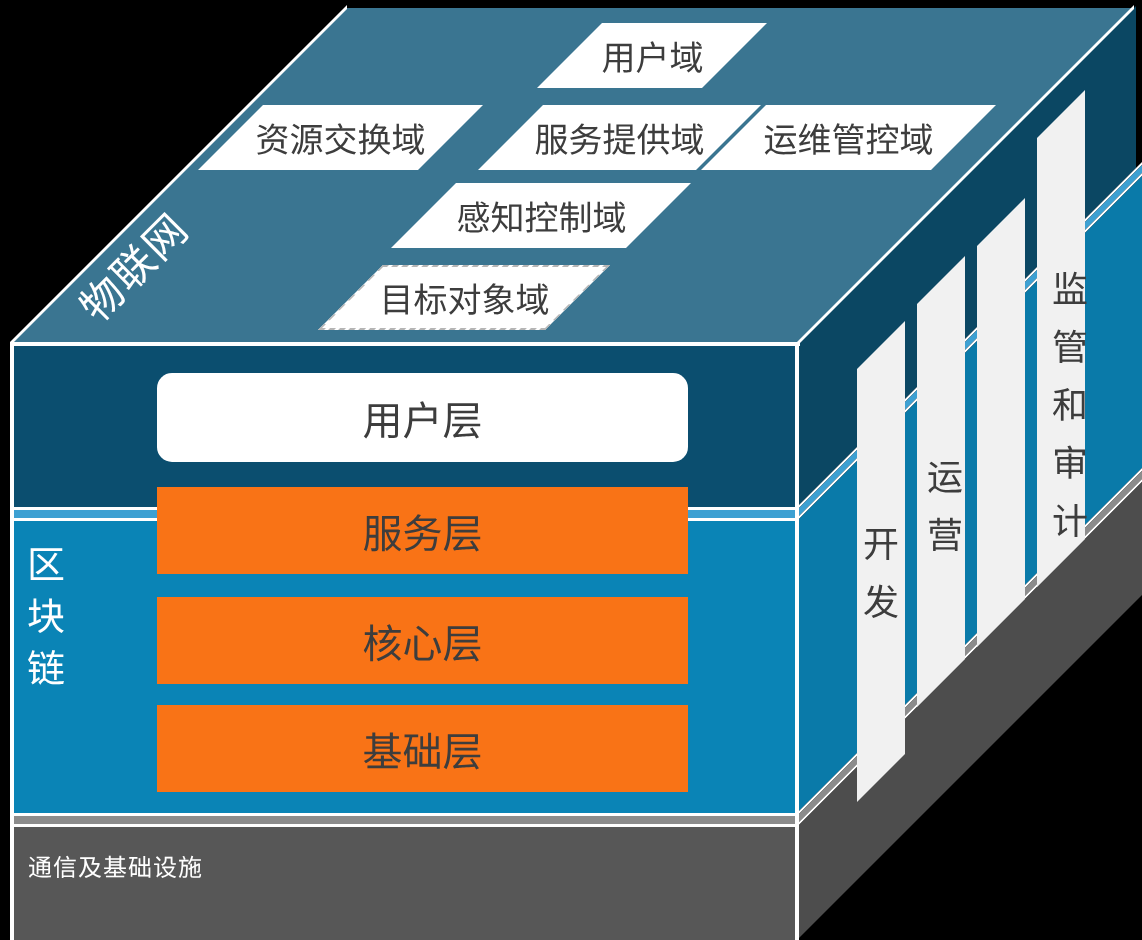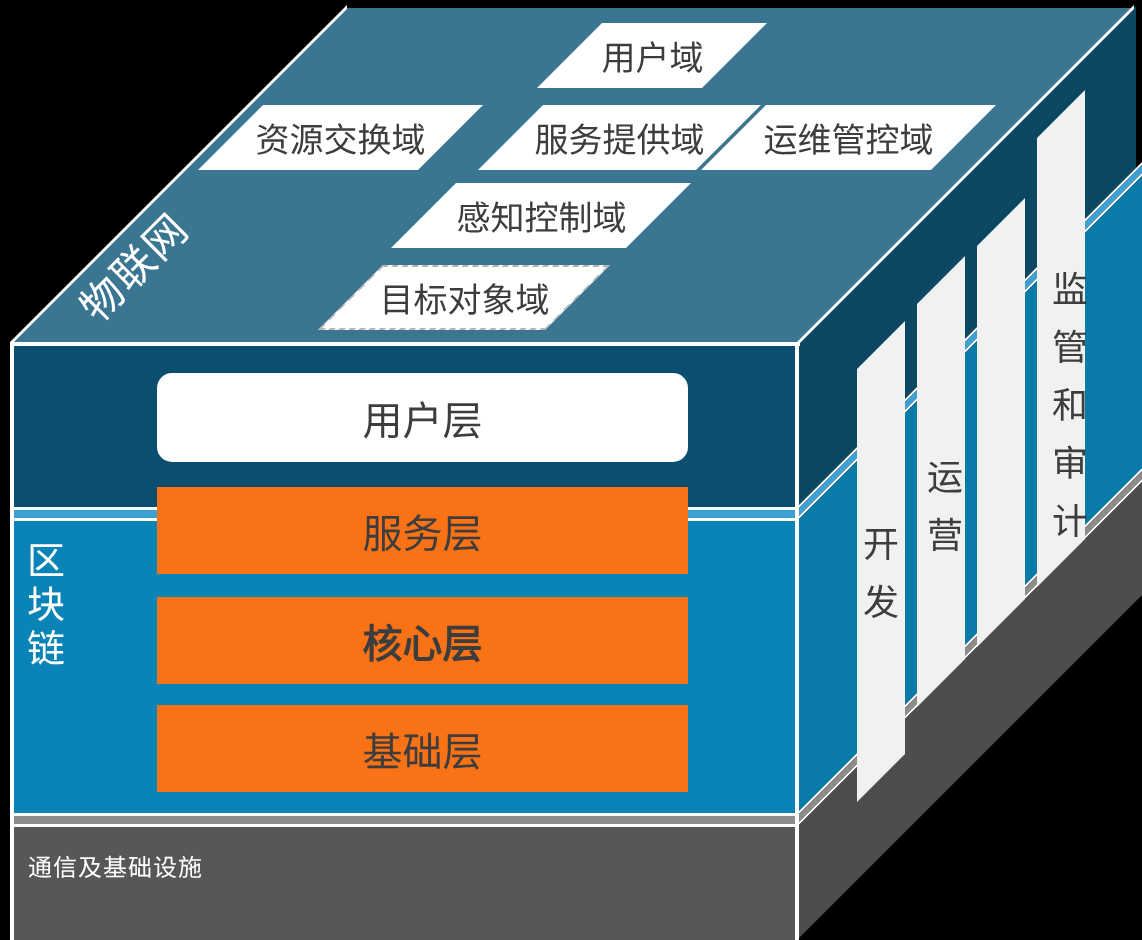--- a/index.html
+++ b/index.html
@@ -51,31 +51,31 @@
   .fr-wl4{left:10px;top:824px;width:787px;height:3px;background:#fff;}
   .front-infra{left:10px;top:827px;width:787px;height:113px;background:#575757;}
 
   
   .bar{
     left:157px;width:531px;display:flex;align-items:center;justify-content:center;
     color:#3d3d3d;font-size:40px;background:#f97316;
   }
   .bar-user{top:373px;height:89px;background:#ffffff;border-radius:15px;}
   .bar-service{top:487px;height:87px;}
-  .bar-core{top:597px;height:87px;font-weight:bold;}
+  .bar-core{top:597px;height:87px;}
   .bar-base{top:705px;height:87px;}
 
   
   .lbl-iot{
     left:42px;top:244px;width:186px;height:48px;line-height:48px;text-align:center;
     color:#fff;font-size:42px;letter-spacing:2px;
     transform:rotate(-45deg);transform-origin:center center;white-space:nowrap;
   }
   .lbl-chain{
-    left:22px;top:539px;width:48px;color:#fff;font-size:38px;line-height:44px;
+    left:22px;top:539px;width:48px;color:#fff;font-size:38px;line-height:52px;
     word-break:break-all;text-align:center;
   }
   .lbl-infra{left:28px;top:848px;color:#fff;font-size:24px;white-space:nowrap;letter-spacing:1px;}
 
   
   .slab{background:#f1f1f1;transform:skewY(-45deg);transform-origin:0 0;width:48px;}
   .slab-dev{left:857px;top:369px;height:433px;}
   .slab-ops{left:917px;top:304px;height:403px;}
   .slab-sec{left:977px;top:246px;height:401px;}
   .slab-audit{left:1037px;top:138px;height:449px;}

